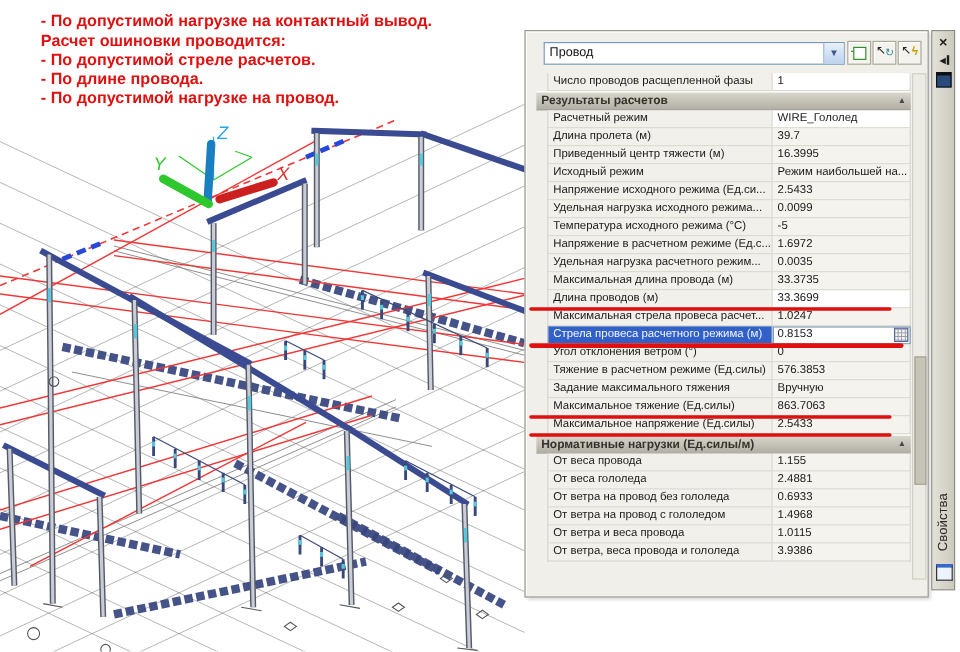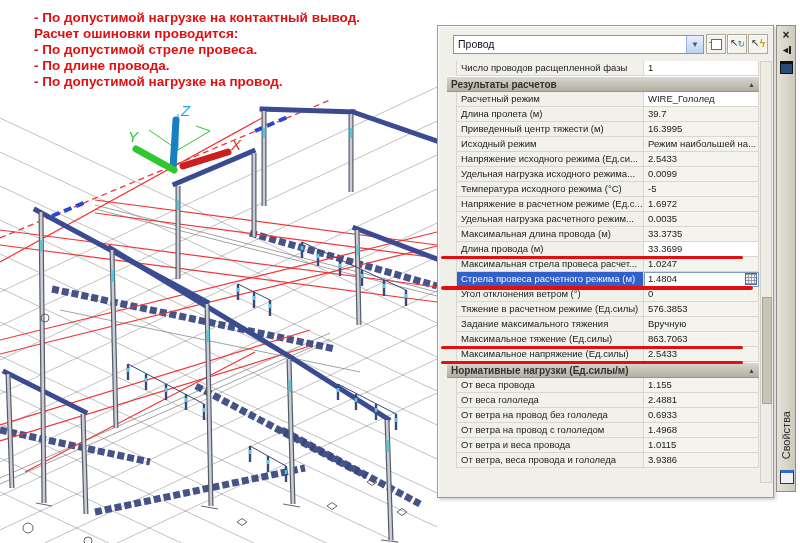--- a/index.html
+++ b/index.html
@@ -279,21 +279,21 @@
     <line x1="183" y1="166" x2="228" y2="152" stroke="#cc2020" stroke-width="7" stroke-linecap="round"></line>
     <text x="181" y="116" font-size="15" font-style="italic" fill="#28a8e0">Z</text>
     <text x="128" y="142" font-size="15" font-style="italic" fill="#2ec82e">Y</text>
     <text x="231" y="150" font-size="15" font-style="italic" fill="#e03030">X</text>
   </g>
 </svg>
 
 <div class="annotation">
   <div>- По допустимой нагрузке на контактный вывод.</div>
   <div>Расчет ошиновки проводится:</div>
-  <div>- По допустимой стреле провеса.</div>
+  <div>- По допустимой стреле расчетов.</div>
   <div>- По длине провода.</div>
   <div>- По допустимой нагрузке на провод.</div>
 </div>
 
 <div class="palette">
   <div class="combo">
     <span>Провод</span>
     <span class="arrow">▼</span>
   </div>
   <button class="tbtn" id="btn1">
@@ -349,31 +349,31 @@
       </div>
       <div class="prow">
         <div class="plabel">Удельная нагрузка расчетного режим...</div>
         <div class="pvalue"><span>0.0035</span></div>
       </div>
       <div class="prow">
         <div class="plabel">Максимальная длина провода (м)</div>
         <div class="pvalue"><span>33.3735</span></div>
       </div>
       <div class="prow">
-        <div class="plabel">Длина провода (м)</div>
+        <div class="plabel">Длина проводов (м)</div>
         <div class="pvalue ed"><span>33.3699</span></div>
         <div class="redline"></div>
       </div>
       <div class="prow">
         <div class="plabel">Максимальная стрела провеса расчет...</div>
         <div class="pvalue"><span>1.0247</span></div>
       </div>
       <div class="prow sel">
         <div class="plabel">Стрела провеса расчетного режима (м)</div>
-        <div class="pvalue ed"><span>1.4804</span><span class="calcbtn"></span></div>
+        <div class="pvalue ed"><span>0.8153</span><span class="calcbtn"></span></div>
         <div class="redline big"></div>
       </div>
       <div class="prow">
         <div class="plabel">Угол отклонения ветром (°)</div>
         <div class="pvalue"><span>0</span></div>
       </div>
       <div class="prow">
         <div class="plabel">Тяжение в расчетном режиме (Ед.силы)</div>
         <div class="pvalue"><span>576.3853</span></div>
       </div>

